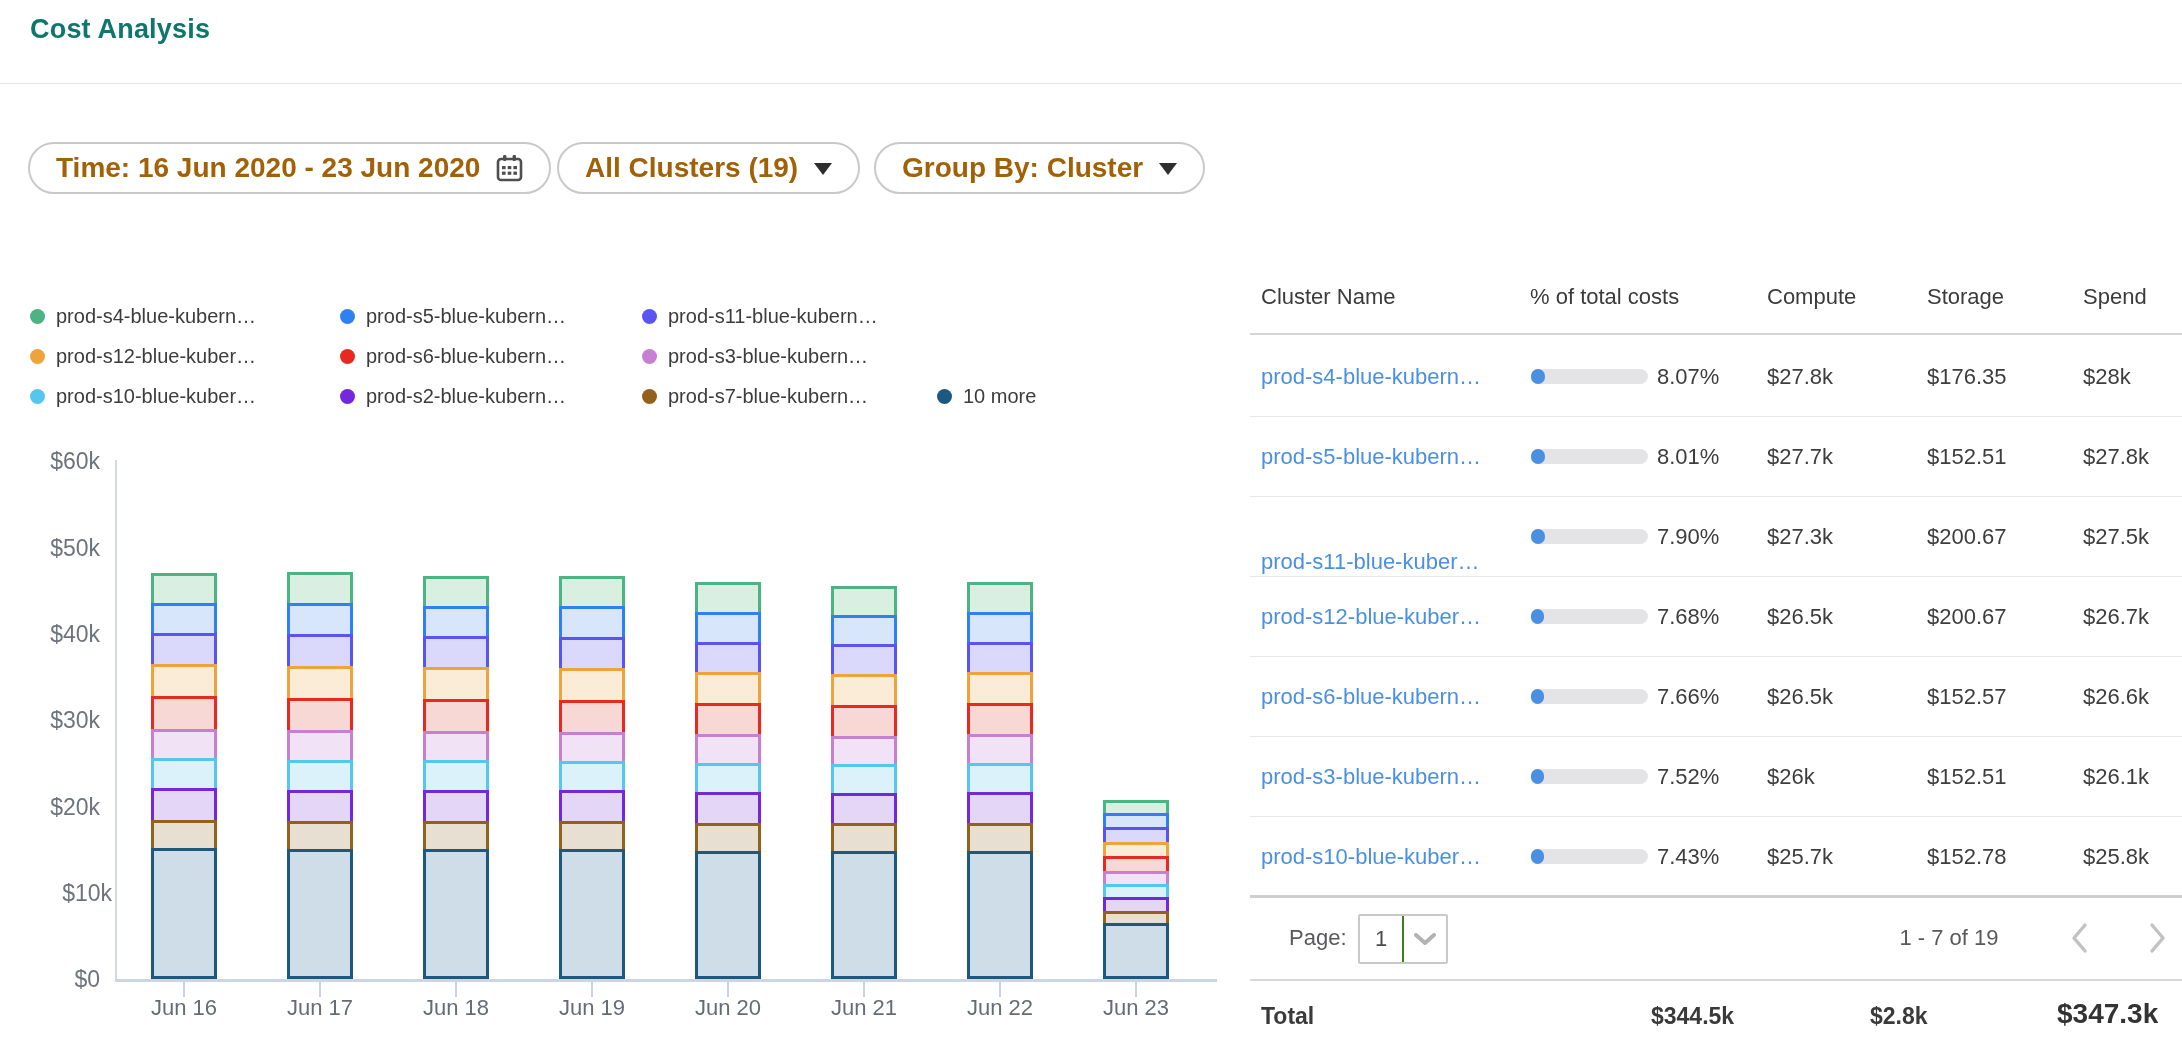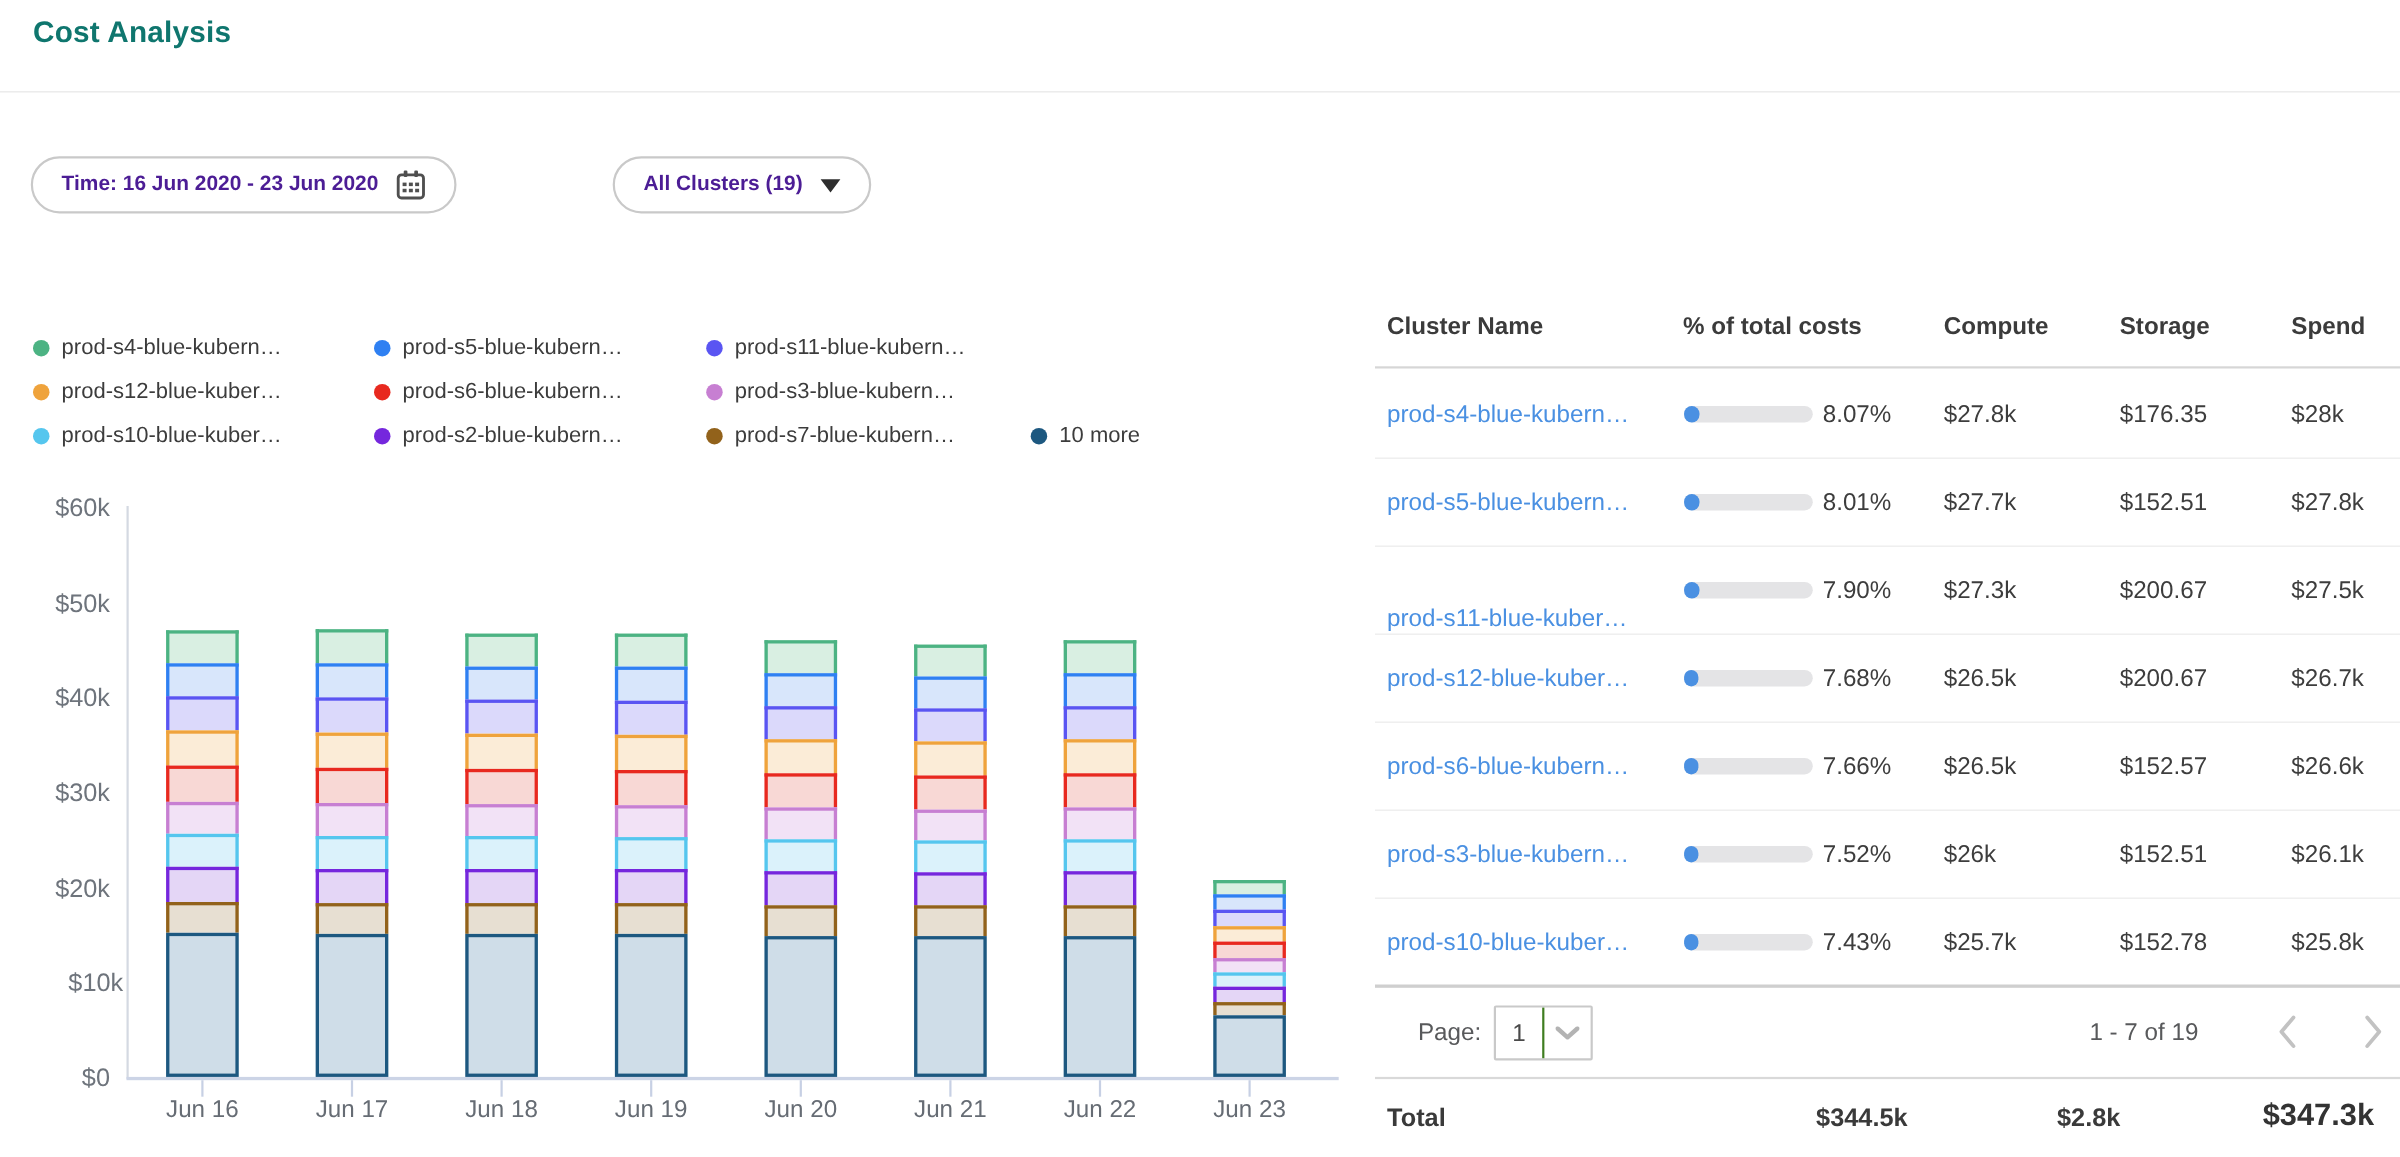--- a/index.html
+++ b/index.html
@@ -16,21 +16,21 @@
   }
   .header-divider {
     position:absolute; left:0; top:83px; width:2182px; height:1px; background:#e4e4e4;
   }
   
   .pill {
     position:absolute; top:142px; height:52px;
     display:flex; align-items:center; gap:16px;
     padding:0 26px; background:#fff;
     border:2px solid #c9c9c9; border-radius:27px;
-    font-size:19px; font-weight:700; color:#4c1d95; cursor:pointer;
+    font-size:28px; font-weight:700; color:#a16207; cursor:pointer;
     white-space:nowrap;
   }
   #pill-time { left:28px; }
   #pill-clusters { left:557px; }
   #pill-groupby { left:874px; }
   .caret-down {
     width:0; height:0; border-left:9px solid transparent; border-right:9px solid transparent;
     border-top:12px solid #2e2e2e; margin-top:2px;
   }
   
@@ -55,21 +55,21 @@
     position:absolute; top:995px; width:120px; text-align:center;
     font-size:22px; color:#666c74;
   }
   .bar { position:absolute; display:flex; flex-direction:column; }
   .bar-seg { width:66px; border-style:solid; border-width:3px; border-bottom:none; }
   .bar-seg.seg-bottom { border-bottom:3px solid; }
   
   #table-panel { position:absolute; left:1250px; top:260px; width:932px; height:792px; }
   .thead { position:absolute; left:0; top:0; width:932px; height:75px; border-bottom:2px solid #d6d6d6; }
   .th {
-    position:absolute; top:24px; font-size:22px; font-weight:700; color:#3b3b3b; cursor:pointer;
+    position:absolute; top:24px; font-size:22px; font-weight:400; color:#3b3b3b; cursor:pointer;
     white-space:nowrap;
   }
   #rows { position:absolute; left:0; top:77px; width:932px; }
   .trow { position:relative; width:932px; height:80px; border-bottom:1px solid #e8e8e8; }
   .cell-name {
     position:absolute; left:11px; top:27px; width:255px;
     font-size:22px; color:#4a90e2; white-space:nowrap; overflow:hidden; cursor:pointer;
   }
   .cell-bar-track {
     position:absolute; left:281px; top:32px; width:117px; height:15px;
@@ -138,20 +138,24 @@
         </g>
       </svg>
     </span>
   </button>
 
   <button class="pill" id="pill-clusters">
     <span>All Clusters (19)</span>
     <span class="caret-down"></span>
   </button>
 
+  <button class="pill" id="pill-groupby">
+    <span>Group By: Cluster</span>
+    <span class="caret-down"></span>
+  </button>
 
   <div id="legend">
       <div class="legend-row">
         <span class="legend-item">
           <span class="legend-dot" style="background: rgb(76, 179, 131);"></span>
           <span class="legend-label">prod-s4-blue-kubern…</span>
         </span>
         <span class="legend-item">
           <span class="legend-dot" style="background: rgb(47, 128, 242);"></span>
           <span class="legend-label">prod-s5-blue-kubern…</span>

